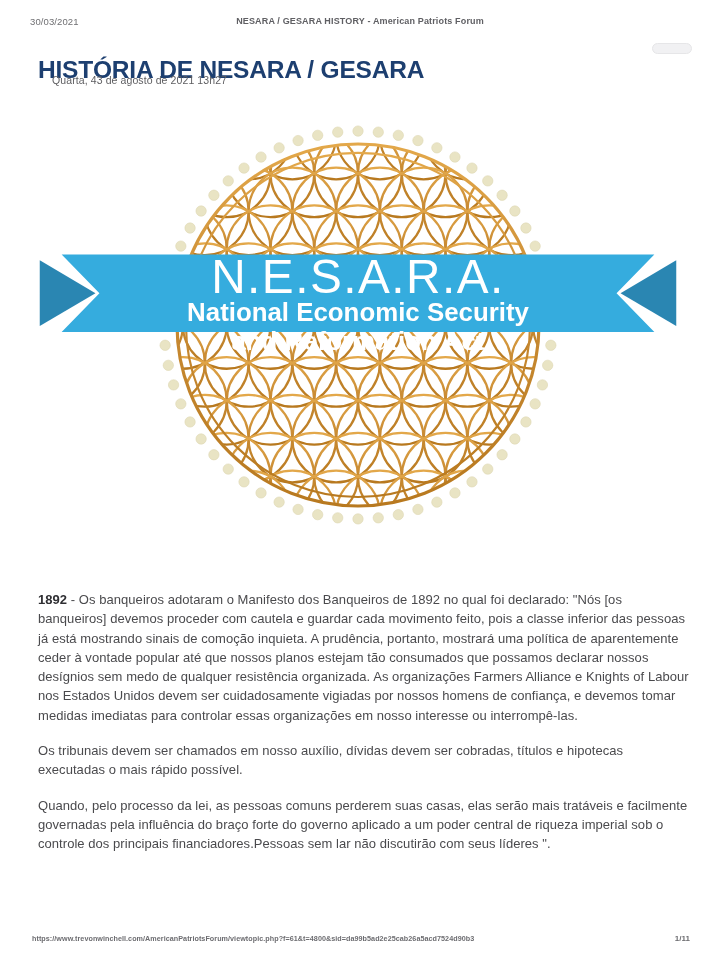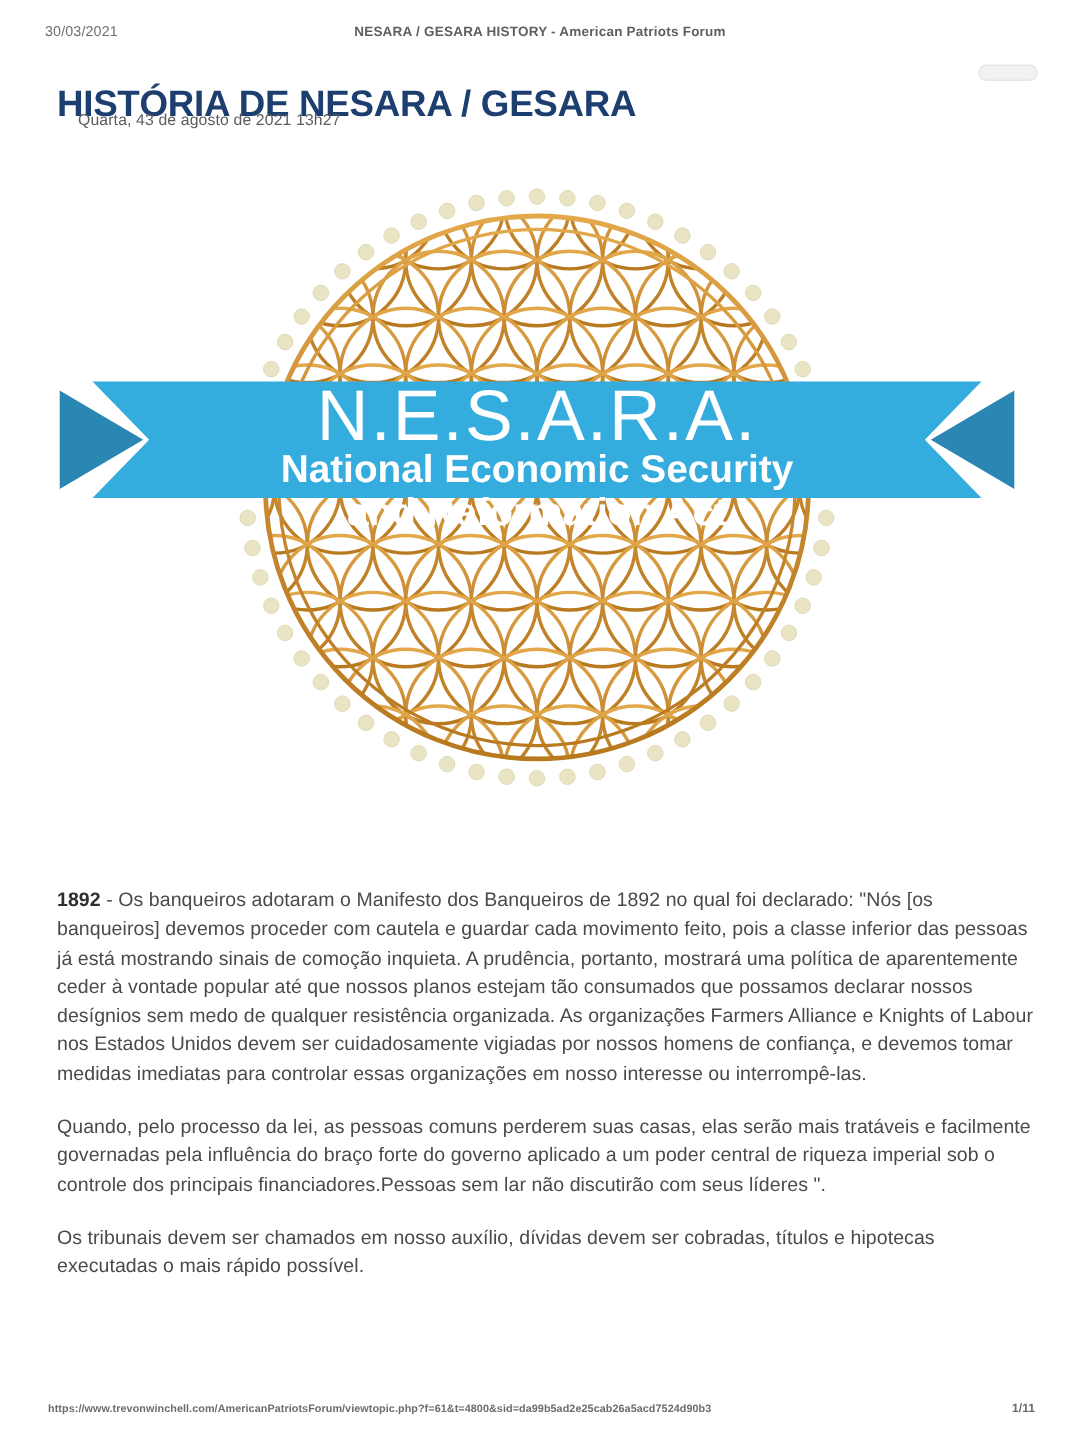--- a/index.html
+++ b/index.html
@@ -356,22 +356,22 @@
       <text x="360" y="205" text-anchor="middle" font-family="'Liberation Sans', sans-serif" font-size="48" font-weight="400" letter-spacing="1.5" fill="#ffffff">N.E.S.A.R.A.</text>
       <text x="360" y="233" text-anchor="middle" font-family="'Liberation Sans', sans-serif" font-size="26" font-weight="bold" fill="#ffffff">National Economic Security</text>
       <text x="360" y="262" text-anchor="middle" font-family="'Liberation Sans', sans-serif" font-size="26" font-weight="bold" fill="#ffffff">and Reformation Act</text>
     </svg>
   </div>
 
   <div class="body-wrap">
     <p class="para">
       <b>1892</b><span> - Os banqueiros adotaram o Manifesto dos Banqueiros de 1892 no qual foi declarado: "Nós [os banqueiros] devemos proceder com cautela e guardar cada movimento feito, pois a classe inferior das pessoas já está mostrando sinais de comoção inquieta. A prudência, portanto, mostrará uma política de aparentemente ceder à vontade popular até que nossos planos estejam tão consumados que possamos declarar nossos desígnios sem medo de qualquer resistência organizada. As organizações Farmers Alliance e Knights of Labour nos Estados Unidos devem ser cuidadosamente vigiadas por nossos homens de confiança, e devemos tomar medidas imediatas para controlar essas organizações em nosso interesse ou interrompê-las.</span>
     </p>
+    <p class="para">Os tribunais devem ser chamados em nosso auxílio, dívidas devem ser cobradas, títulos e hipotecas executadas o mais rápido possível.</p>
     <p class="para">Quando, pelo processo da lei, as pessoas comuns perderem suas casas, elas serão mais tratáveis e facilmente governadas pela influência do braço forte do governo aplicado a um poder central de riqueza imperial sob o controle dos principais financiadores.Pessoas sem lar não discutirão com seus líderes ".</p>
-    <p class="para">Os tribunais devem ser chamados em nosso auxílio, dívidas devem ser cobradas, títulos e hipotecas executadas o mais rápido possível.</p>
   </div>
 
   <div class="print-footer">
     <span class="pf-url">https://www.trevonwinchell.com/AmericanPatriotsForum/viewtopic.php?f=61&amp;t=4800&amp;sid=da99b5ad2e25cab26a5acd7524d90b3</span>
     <span class="pf-page">1/11</span>
   </div>
 
 </div>
 
 </body></html>

